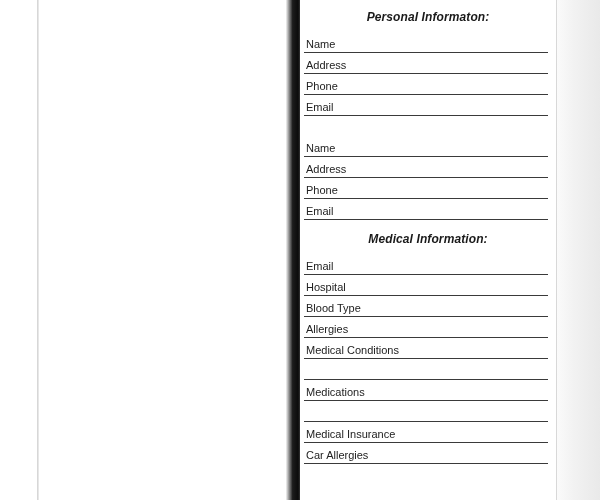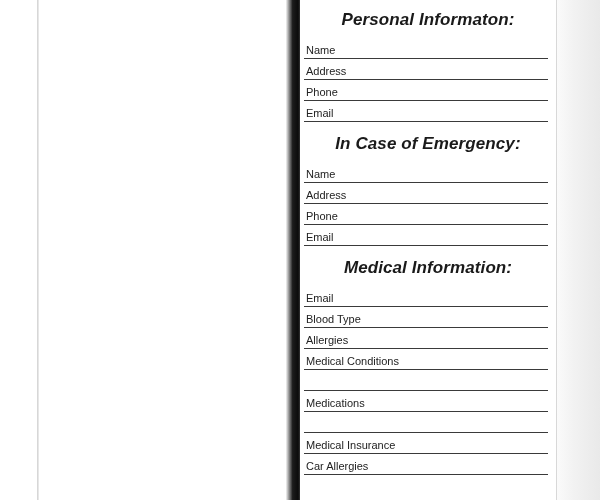--- a/index.html
+++ b/index.html
@@ -75,21 +75,21 @@
     position: absolute;
     left: 300px; top: 0;
     width: 256px; height: 500px;
     background: #ffffff;
   }
 
   .section-title {
     text-align: center;
     font-weight: bold;
     font-style: italic;
-    font-size: 17px;
+    font-size: 12px;
     color: #1a1a1a;
     letter-spacing: 0.1px;
   }
 
   .field-row {
     position: relative;
     height: 21px;
   }
   .field-label {
     position: absolute;
@@ -147,21 +147,20 @@
     <div class="field-row">
       <span class="field-label">Phone</span>
       <span class="field-rule"></span>
     </div>
     <div class="field-row">
       <span class="field-label">Email</span>
       <span class="field-rule"></span>
     </div>
 
     <div class="gap-md"></div>
-    <div class="section-title">In Case of Emergency:</div>
     <div class="gap-sm"></div>
 
     <div class="field-row">
       <span class="field-label">Name</span>
       <span class="field-rule"></span>
     </div>
     <div class="field-row">
       <span class="field-label">Address</span>
       <span class="field-rule"></span>
     </div>
@@ -176,20 +175,24 @@
 
     <div class="gap-md"></div>
     <div class="section-title">Medical Information:</div>
     <div class="gap-sm"></div>
 
     <div class="field-row">
       <span class="field-label">Email</span>
       <span class="field-rule"></span>
     </div>
     <div class="field-row">
+      <span class="field-label">Hospital</span>
+      <span class="field-rule"></span>
+    </div>
+    <div class="field-row">
       <span class="field-label">Blood Type</span>
       <span class="field-rule"></span>
     </div>
     <div class="field-row">
       <span class="field-label">Allergies</span>
       <span class="field-rule"></span>
     </div>
     <div class="field-row">
       <span class="field-label">Medical Conditions</span>
       <span class="field-rule"></span>

